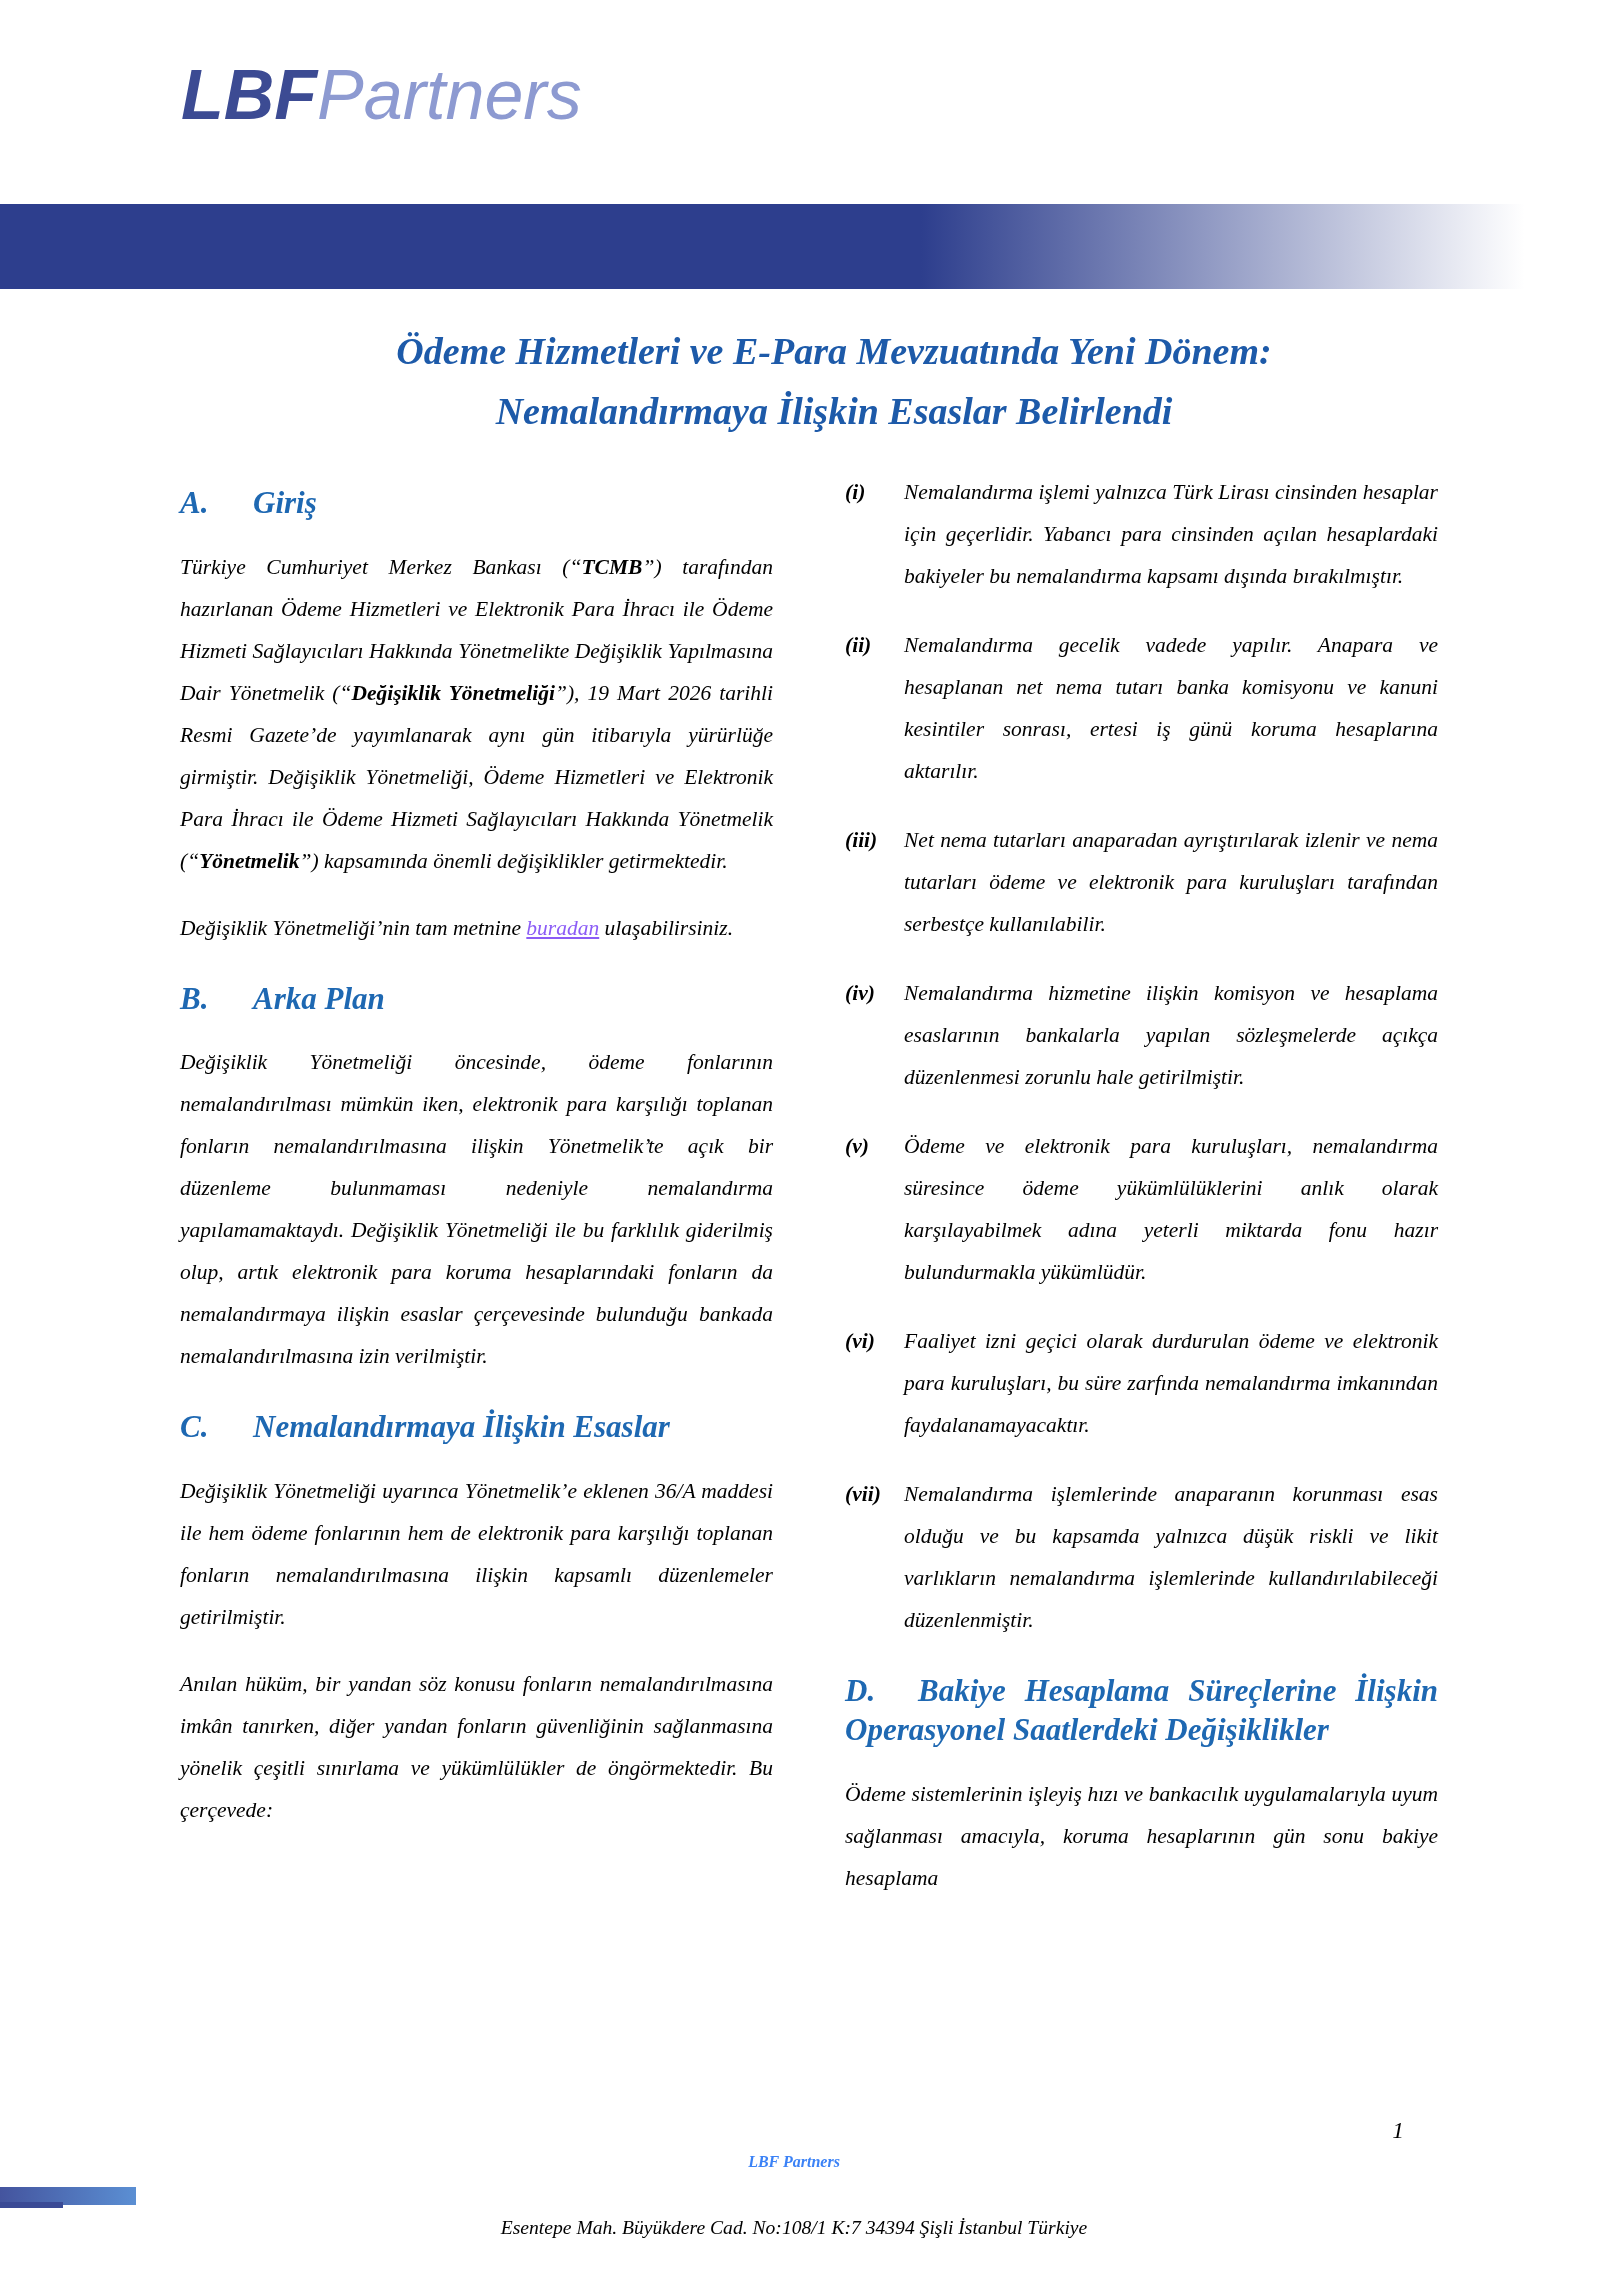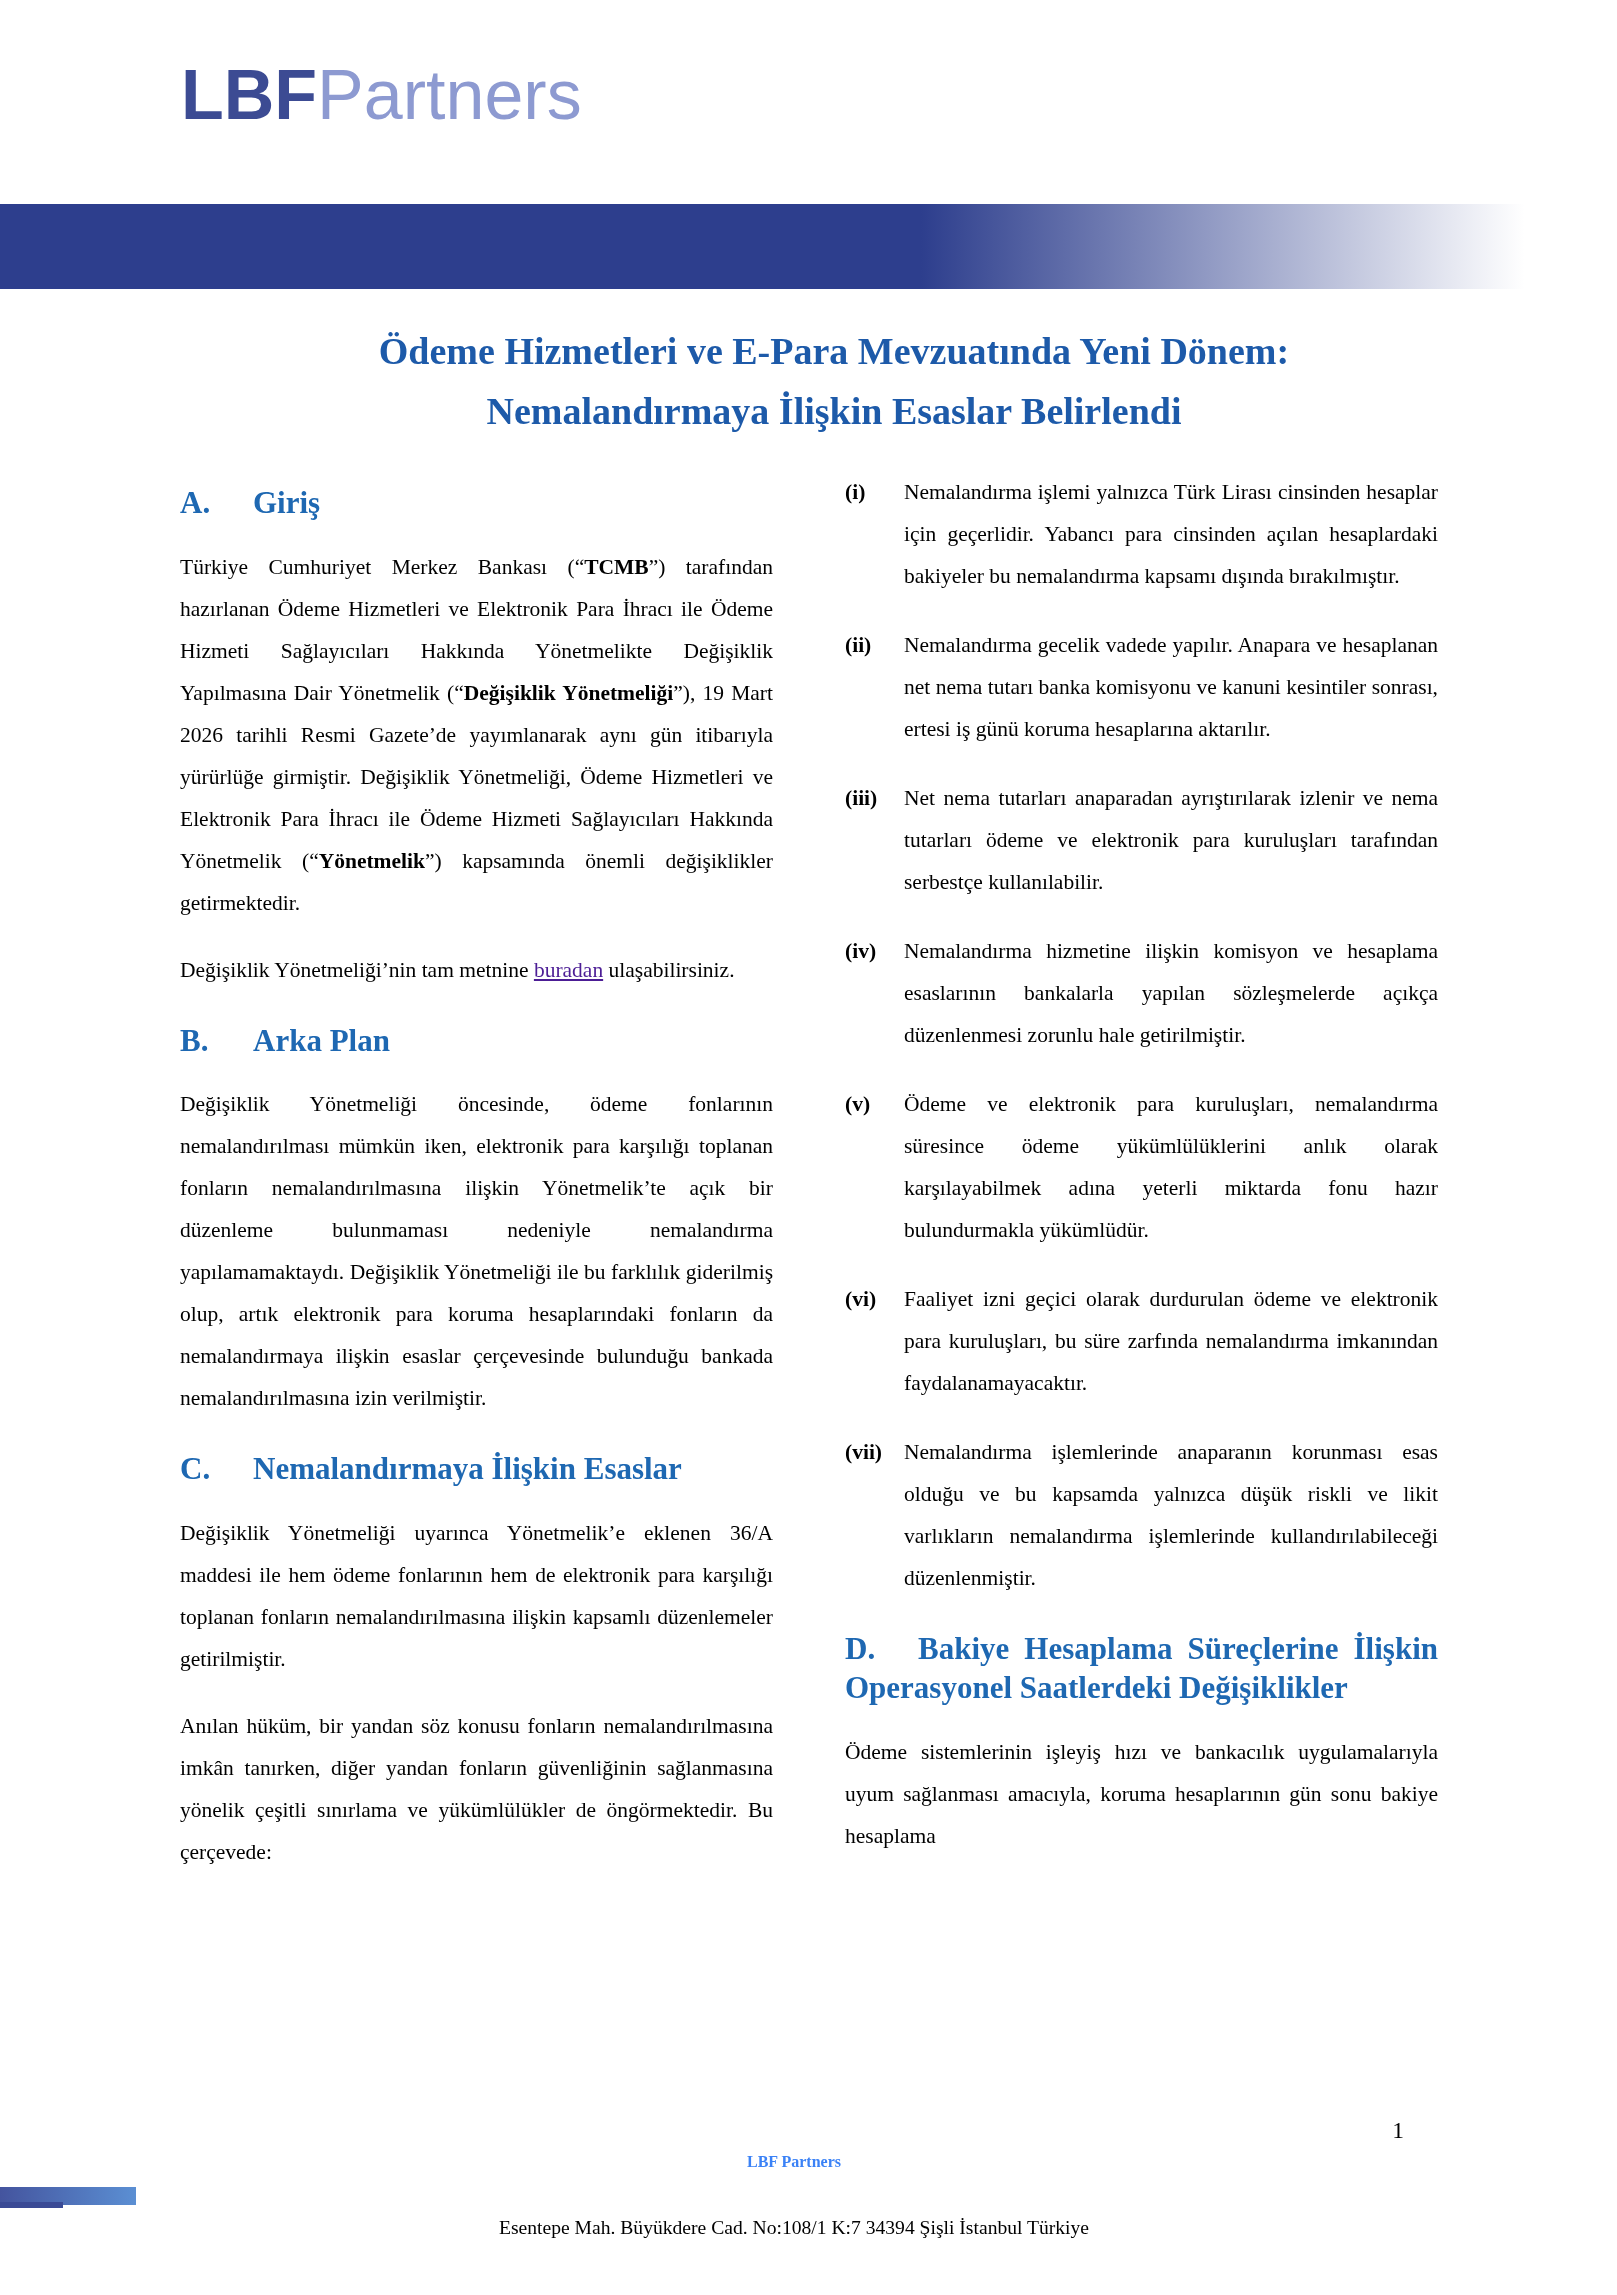--- a/index.html
+++ b/index.html
@@ -4,20 +4,21 @@
 <style>
   html,body{margin:0;padding:0;background:#ffffff;}
   .page{
     position:relative;
     width:1588px;
     height:2295px;
     background:#ffffff;
     font-family:"Liberation Serif", serif;
     color:#000;
     overflow:hidden;
+    font-style:italic;
   }
 
   
   .logo{
     position:absolute;
     top:55px;
     left:181px;
     font-family:"Liberation Sans", sans-serif;
     font-size:70px;
     line-height:1.15;
@@ -70,21 +71,21 @@
     line-height:39px;
     margin:30px 0 23.5px 0;
     text-align:left;
   }
   .heading.justified{text-align:justify;}
   .heading:first-child{margin-top:12px;}
   .hlabel{display:inline-block;width:73px;}
 
   .para{margin:0 0 25px 0;}
   .b{font-weight:700;}
-  .link{color:#4c1d95;text-decoration:underline;cursor:pointer;}
+  .link{color:#8b5cf6;text-decoration:underline;cursor:pointer;}
 
   .item{display:flex;margin:0 0 27px 0;}
   .item-label{flex:0 0 59px;font-weight:700;text-align:left;}
   .item-text{flex:1 1 auto;text-align:justify;}
 
   
   .footer{
     position:absolute;
     top:2149px;left:0;width:100%;
     text-align:center;

